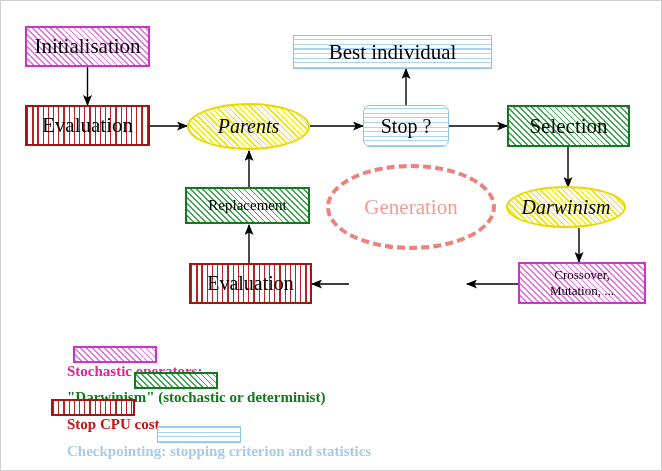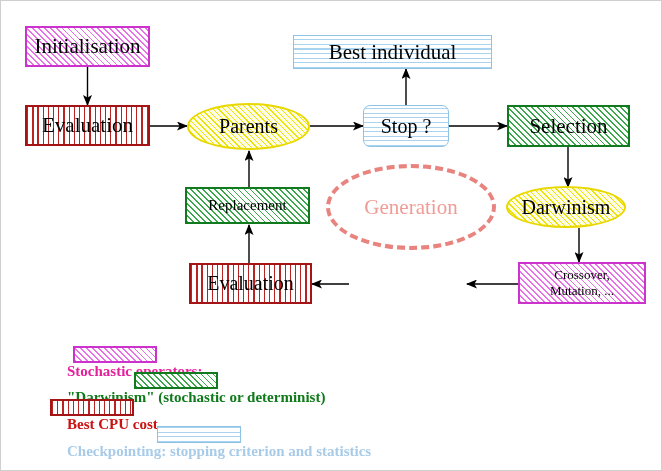--- a/index.html
+++ b/index.html
@@ -56,20 +56,21 @@
         #a9d3ee 0px,#a9d3ee 1.1px,
         rgba(255,255,255,0) 1.1px,rgba(255,255,255,0) 4.6px);
   }
   
   .fill-yellow{
     border:2px solid #e8d800;
     background-color:#fffde3;
     background-image:repeating-linear-gradient(45deg,
         #ece300 0px,#ece300 1px,
         rgba(255,255,255,0) 1px,rgba(255,255,255,0) 4px);
+    font-style:italic;
   }
   .ellipse{border-radius:50%;}
   .rounded{border-radius:7px;}
 
   
   #n-initialisation{left:24px;  top:25px;  width:125px;height:41px; font-size:21px;}
   #n-eval-top     {left:24px;  top:104px; width:125px;height:41px; font-size:21px;}
   #n-parents      {left:186px; top:102px; width:123px;height:47px; font-size:20px;}
   #n-stop         {left:362px; top:104px; width:86px; height:42px; font-size:20px;}
   #n-best         {left:292px; top:34px;  width:199px;height:34px; font-size:21px;}
@@ -205,21 +206,21 @@
       <span class="legend-text lt-magenta">Stochastic operators:</span>
     </div>
 
     <div class="legend-row">
       <span class="swatch fill-green"></span>
       <span class="legend-text lt-green">"Darwinism" (stochastic or determinist)</span>
     </div>
 
     <div class="legend-row">
       <span class="swatch fill-red"></span>
-      <span class="legend-text lt-red">Best CPU cost</span>
+      <span class="legend-text lt-red">Stop CPU cost</span>
     </div>
 
     <div class="legend-row">
       <span class="swatch fill-blue"></span>
       <span class="legend-text lt-blue">Checkpointing: stopping criterion and statistics</span>
     </div>
 
   </div>
 
 </div>

